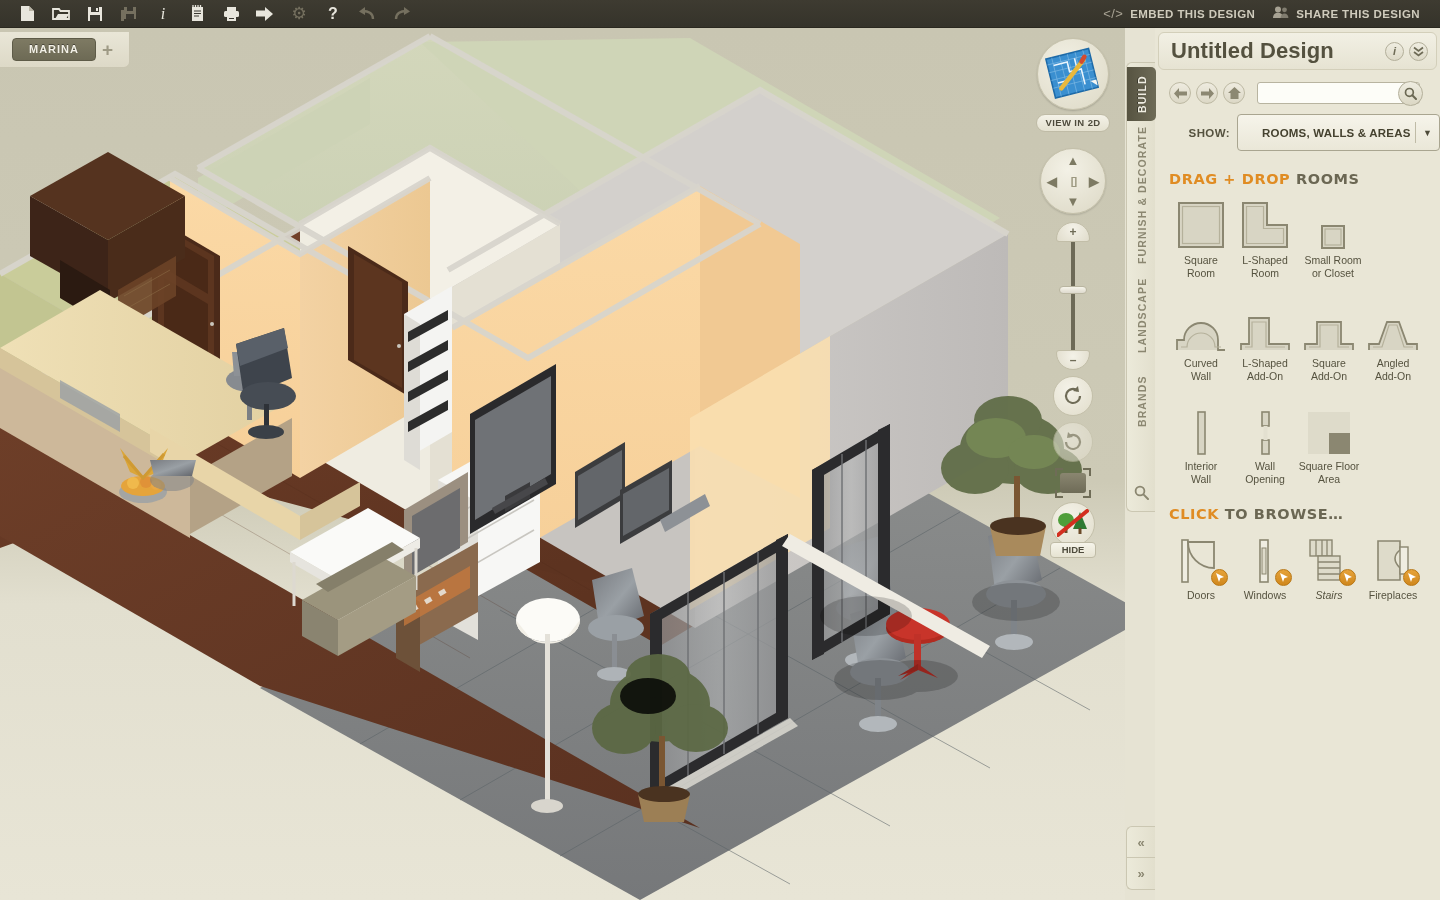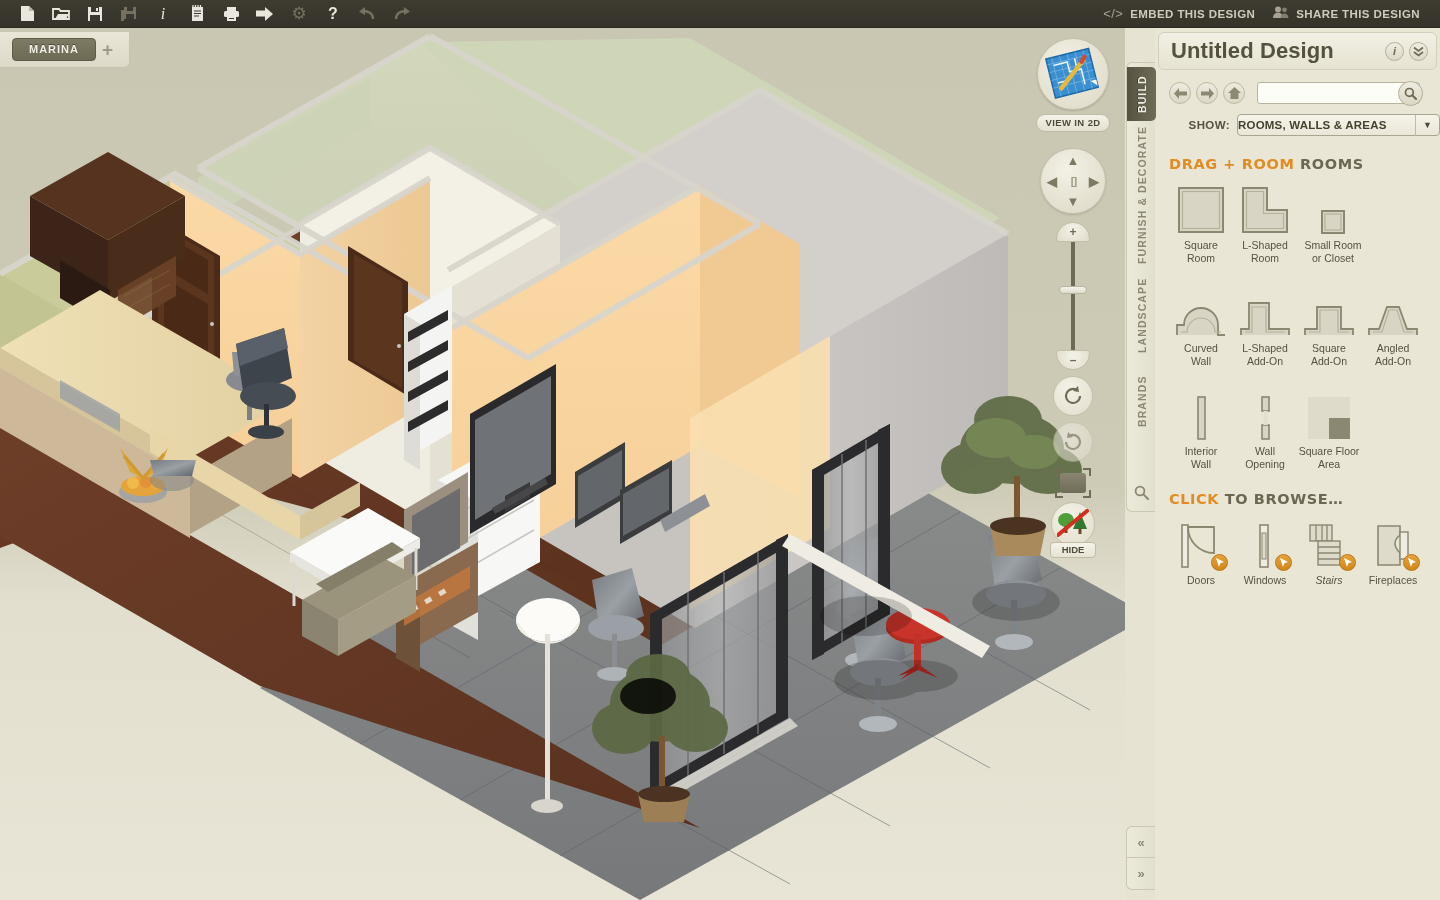--- a/index.html
+++ b/index.html
@@ -203,23 +203,23 @@
   }
   .search-go {
     position: absolute; right: -3px; top: -1px; width: 25px; height: 25px; border-radius: 50%;
     background: linear-gradient(#efedE1, #dbd7c4); border: 1px solid #b3af9a;
     color: #6b6853; display: flex; align-items: center; justify-content: center;
     font-size: 12px; cursor: pointer;
   }
   .rp-show { display: flex; align-items: center; padding: 10px 0 0 14px; justify-content: flex-end; }
   .rp-show .lbl { font-size: 11.5px; font-weight: bold; color: #55523f; letter-spacing: .4px; margin-right: 7px; }
   .select-box {
-    width: 203px; height: 22px; border: 1px solid #a9a590; border-radius: 4px;
+    width: 203px; height: 37px; border: 1px solid #a9a590; border-radius: 4px;
     background: linear-gradient(#f6f4ea, #eae7d8);
-    display: flex; align-items: center; padding-left: 0; cursor: pointer;
+    display: flex; align-items: center; padding-left: 24px; cursor: pointer;
   }
   .select-box .sv { font-size: 11.5px; font-weight: bold; color: #45422f; letter-spacing: .2px; }
   .select-arrow {
     margin-left: auto; width: 24px; height: 21px; border-left: 1px solid #bfbba6;
     display: flex; align-items: center; justify-content: center; color: #4e4b3a; font-size: 9px;
   }
 
   .sect { padding: 0 14px; margin-top: 20px; }
   .sect h2 { font-size: 14.5px; letter-spacing: .6px; color: #6b6753; font-weight: bold; font-family: "DejaVu Sans", sans-serif; }
   .sect h2 em { color: #e08c23; font-style: normal; }
@@ -872,21 +872,21 @@
 
     <div class="rp-show">
       <span class="lbl">SHOW:</span>
       <div class="select-box">
         <span class="sv">ROOMS, WALLS &amp; AREAS</span>
         <span class="select-arrow">▼</span>
       </div>
     </div>
 
     <div class="sect">
-      <h2><em>DRAG + ROOM</em><span> ROOMS</span></h2>
+      <h2><em>DRAG + DROP</em><span> ROOMS</span></h2>
       <div class="row">
         <div class="cell" style="width:64px;">
           <div class="art">
             <svg width="48" height="48" viewBox="0 0 48 48">
                 <rect x="2" y="2" width="44" height="44" fill="#d8d5c4" stroke="#8b8771" stroke-width="2"></rect>
                 <rect x="5.5" y="5.5" width="37" height="37" fill="none" stroke="#b5b19b" stroke-width="1.2"></rect>
               </svg>
           </div>
           <div class="cap" style="white-space:pre-line;">Square
 Room</div>

